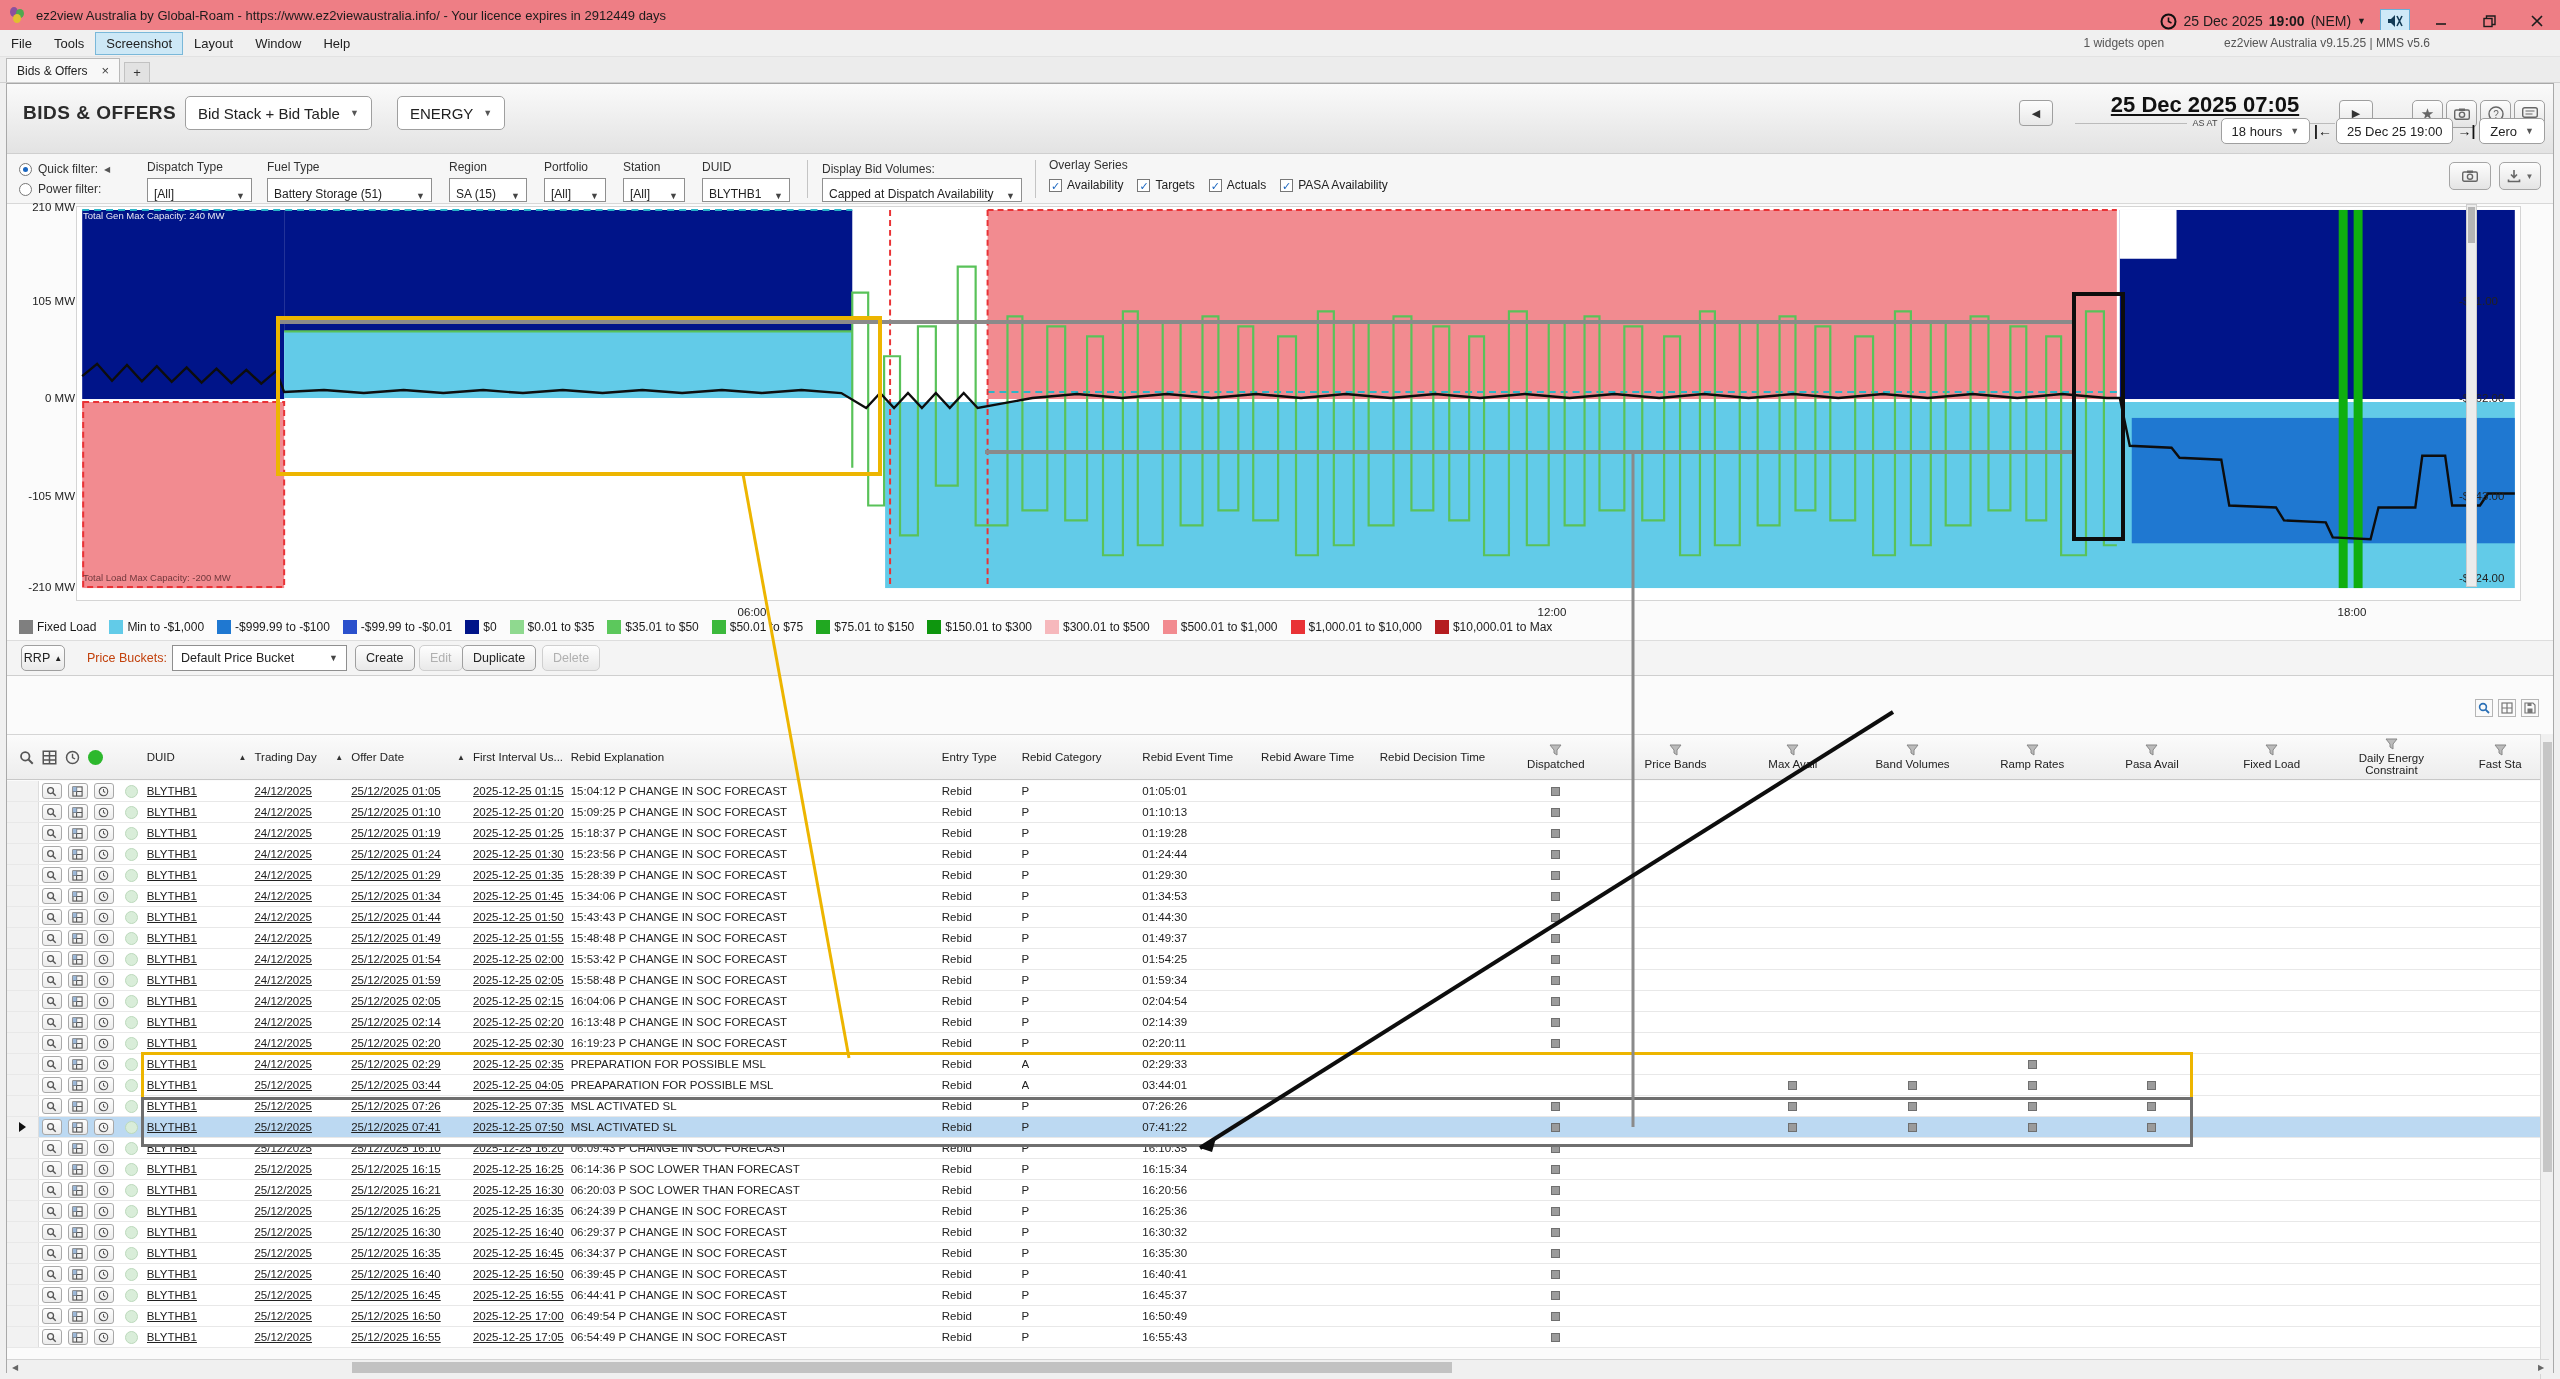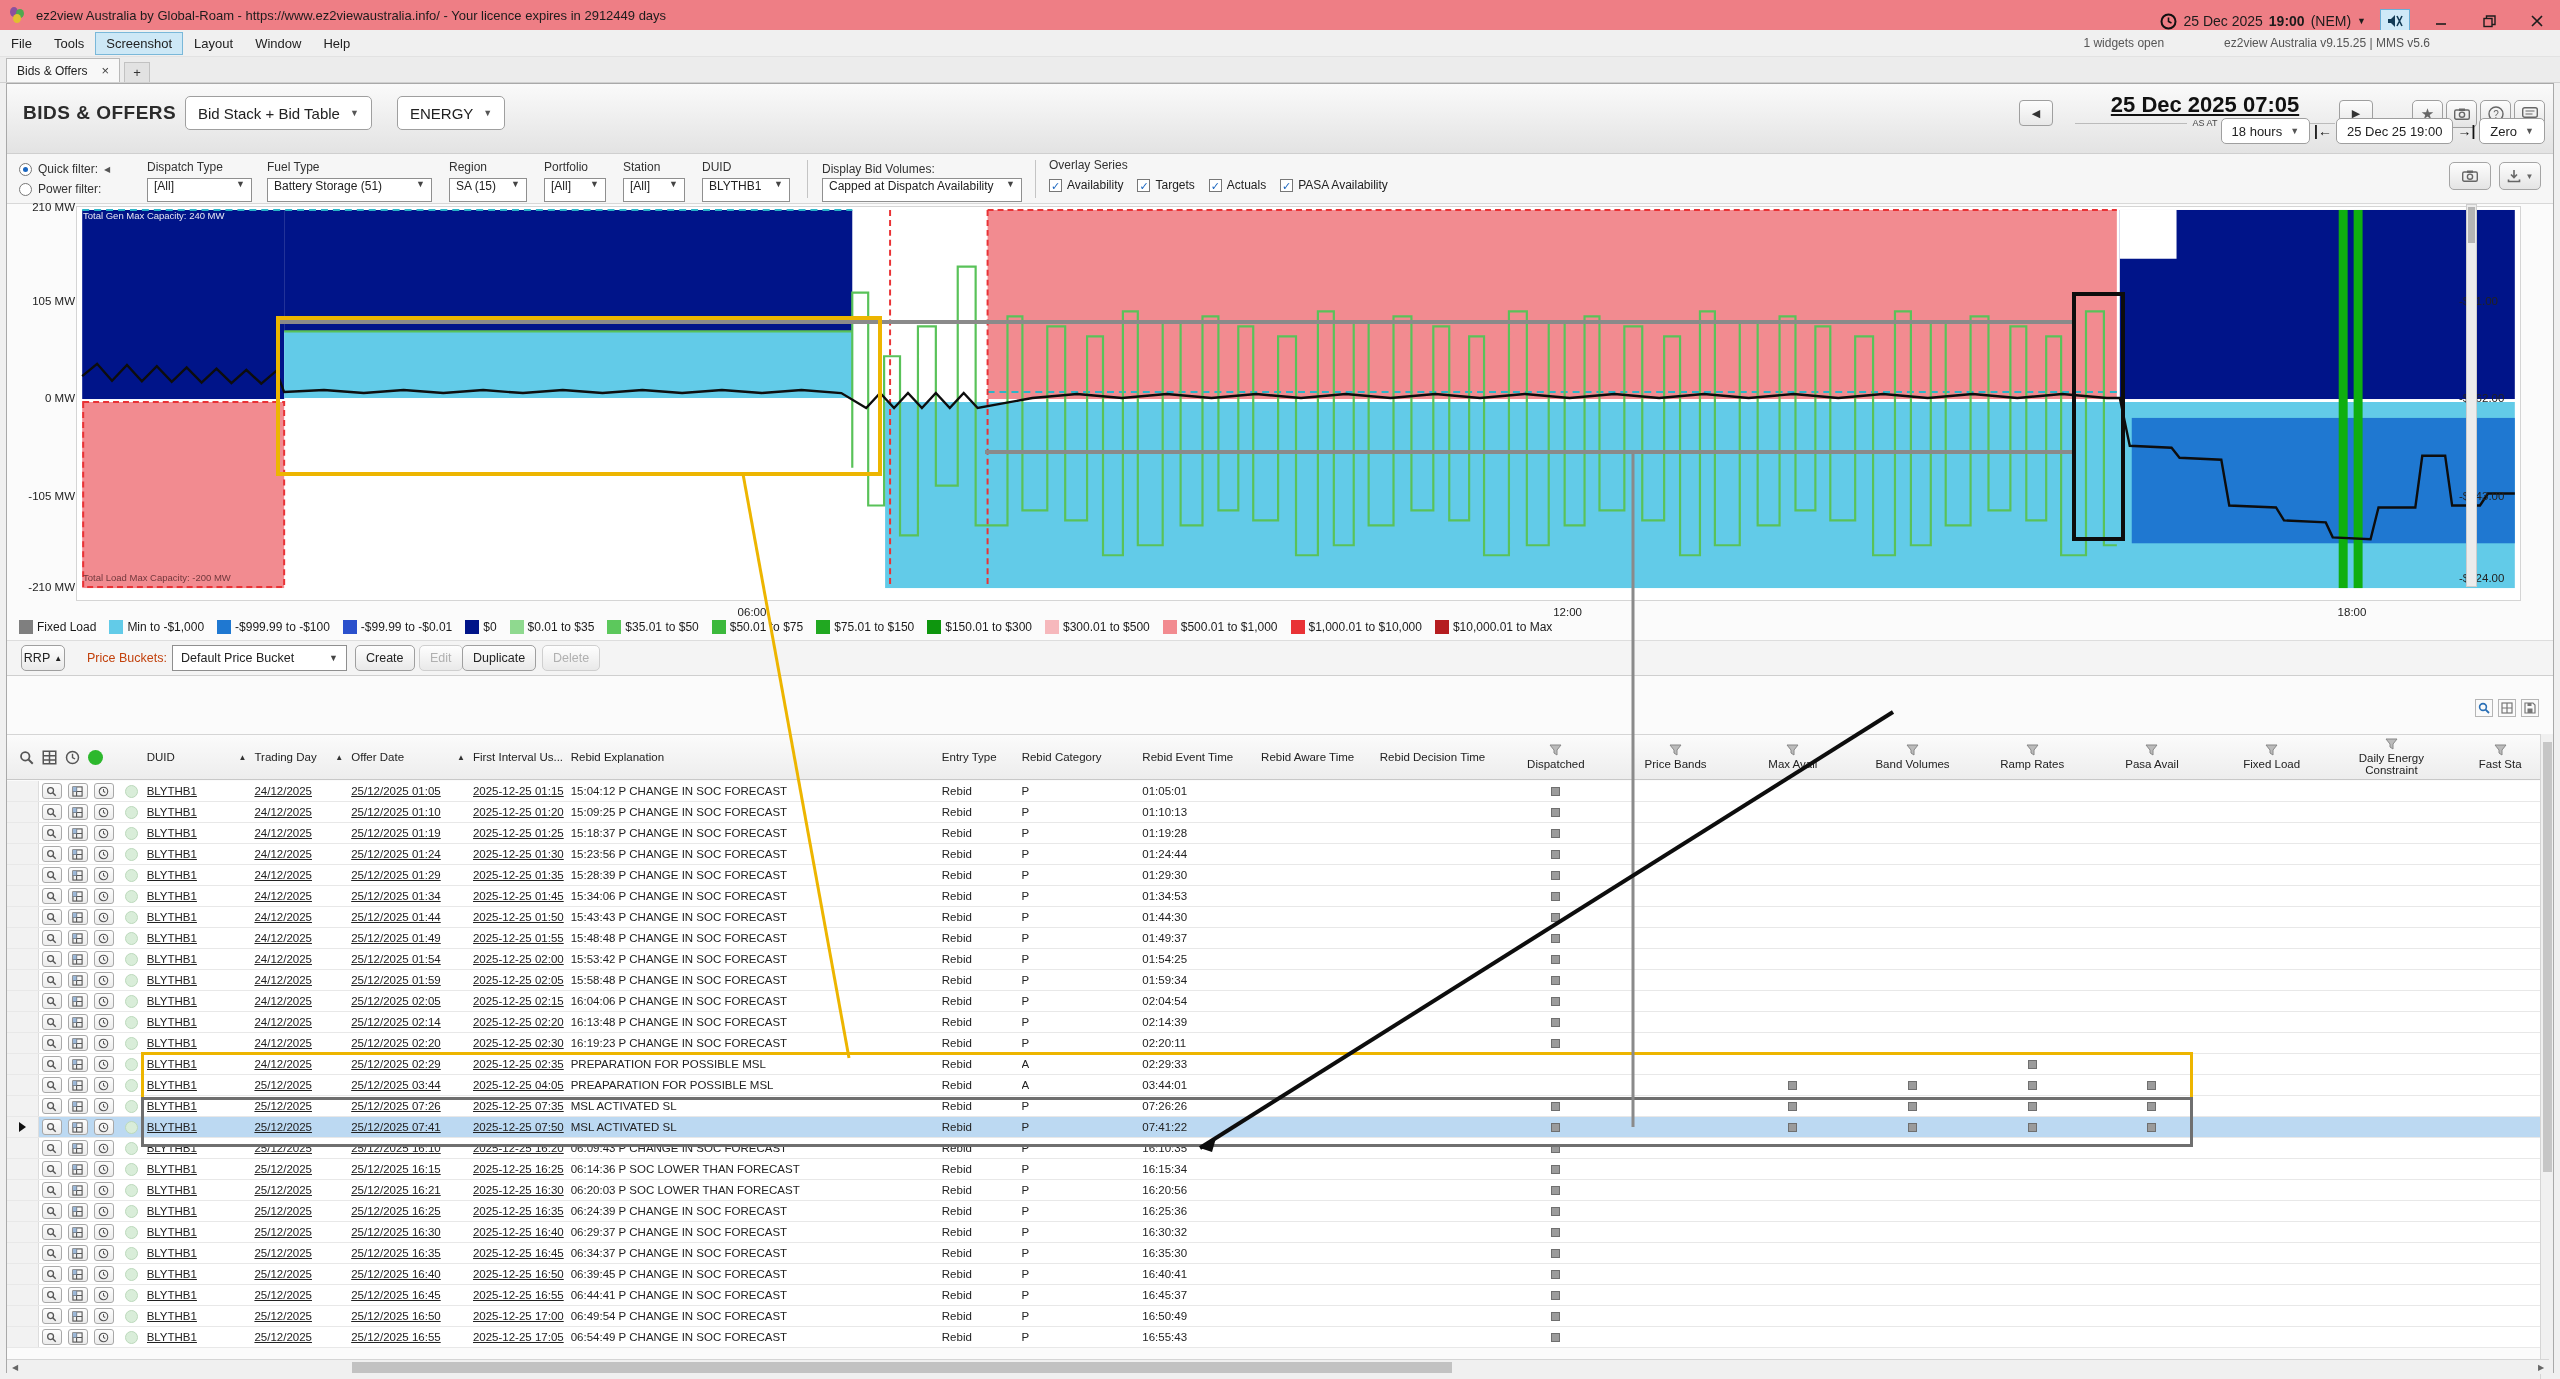--- a/index.html
+++ b/index.html
@@ -49,21 +49,21 @@
   .range-row { position:absolute; right:8px; top:34px; display:flex; align-items:center; gap:4px; }
   .range-btn { height:26px; background:#fff; border:1px solid #9f9f9f; border-radius:5px; display:flex; align-items:center; gap:8px; padding:0 10px; font-size:13px; color:#222; }
   .skip { font-size:14px; color:#111; font-weight:bold; }
 
   
   .filterbar { position:absolute; left:0; top:70px; width:2546px; height:50px; background:#f6f6f6; border-bottom:1px solid #d8d8d8; }
   .flabel { position:absolute; font-size:12px; color:#333; white-space:nowrap; }
   .fradio { position:absolute; display:flex; align-items:center; gap:6px; font-size:12px; color:#333; }
   .radio { width:13px; height:13px; border:1px solid #777; border-radius:50%; background:#fff; position:relative; }
   .radio.sel:after { content:""; position:absolute; left:3px; top:3px; width:5px; height:5px; border-radius:50%; background:#1a66c0; }
-  .fselect { position:absolute; height:24px; background:#fff; border:1px solid #8f8f8f; display:flex; align-items:flex-start; justify-content:space-between; padding:0 6px; font-size:12px; color:#222; }
+  .fselect { position:absolute; height:24px; background:#fff; border:1px solid #8f8f8f; display:flex; align-items:flex-end; justify-content:space-between; padding:0 6px; font-size:12px; color:#222; }
   .fselect .arr { font-size:9px; color:#444; margin-left:8px; }
   .fsep { position:absolute; top:6px; height:38px; border-left:1px solid #c4c4c4; }
   .fcheck { display:flex; align-items:center; gap:5px; font-size:12px; color:#222; }
   .cbox { width:13px; height:13px; border:1px solid #777; background:#fff; color:#1a66c0; font-size:11px; line-height:12px; text-align:center; }
   .chartbtns { position:absolute; right:12px; top:8px; display:flex; gap:8px; }
   .chartbtns .ibtn { height:28px; min-width:42px; background:linear-gradient(#fdfdfd,#e4e4e4); border:1px solid #a5a5a5; border-radius:5px; display:flex; align-items:center; justify-content:center; gap:5px; color:#666; }
 
   
   .chart-zone { position:absolute; left:0; top:120px; width:2546px; height:300px; }
   .ylab { position:absolute; font-size:11.5px; color:#222; right:2478px; text-align:right; width:60px; }
@@ -385,21 +385,21 @@
       <div class="ylab" style="top:-3px;">210 MW</div>
       <div class="ylab" style="top:91px;">105 MW</div>
       <div class="ylab" style="top:188px;">0 MW</div>
       <div class="ylab" style="top:286px;">-105 MW</div>
       <div class="ylab" style="top:377px;">-210 MW</div>
       <div class="ylab2" style="top:91px;">-$81.00</div>
       <div class="ylab2" style="top:188px;">-$162.00</div>
       <div class="ylab2" style="top:286px;">-$243.00</div>
       <div class="ylab2" style="top:368px;">-$324.00</div>
       <div class="xlab" style="left:715px;">06:00</div>
-      <div class="xlab" style="left:1515px;text-align:right;">12:00</div>
+      <div class="xlab" style="left:1515px;">12:00</div>
       <div class="xlab" style="left:2315px;">18:00</div>
       <div class="cap-text" style="left:76px; top:6px; color:#e8e8f5;">Total Gen Max Capacity: 240 MW</div>
       <div class="cap-text" style="left:76px; top:368px; color:#70383c;">Total Load Max Capacity: -200 MW</div>
       <div class="chart-scroll">
           <span class="th"></span>
         </div>
     </div>
 
     <div class="legend" id="legend">
         <span class="leg-item">

